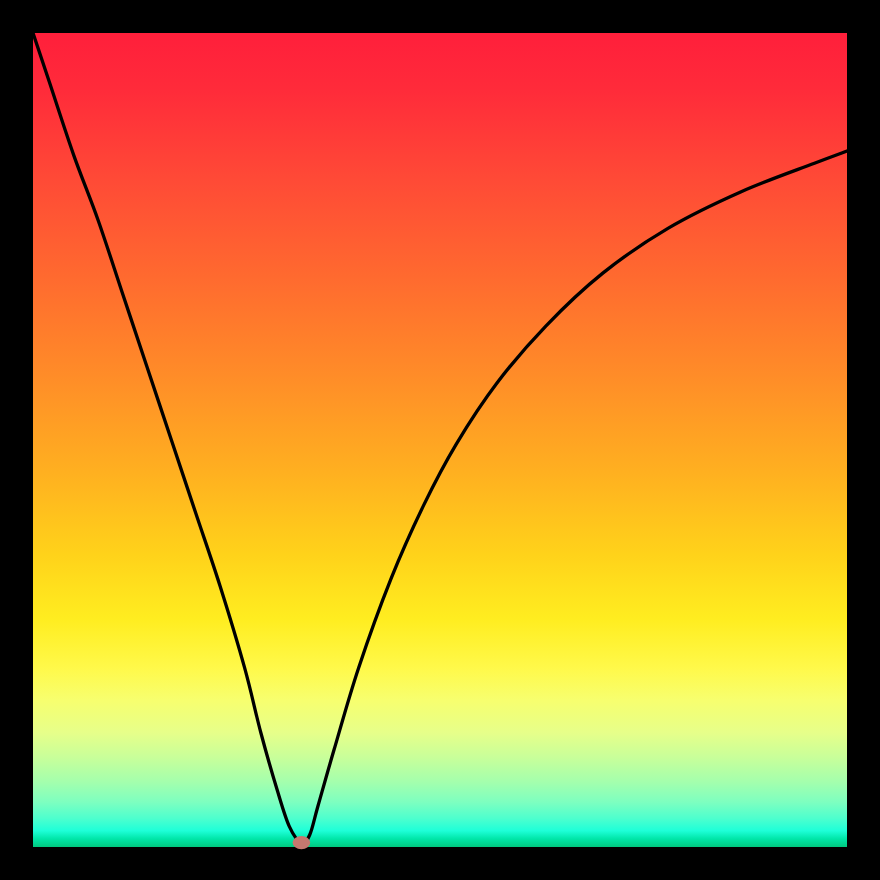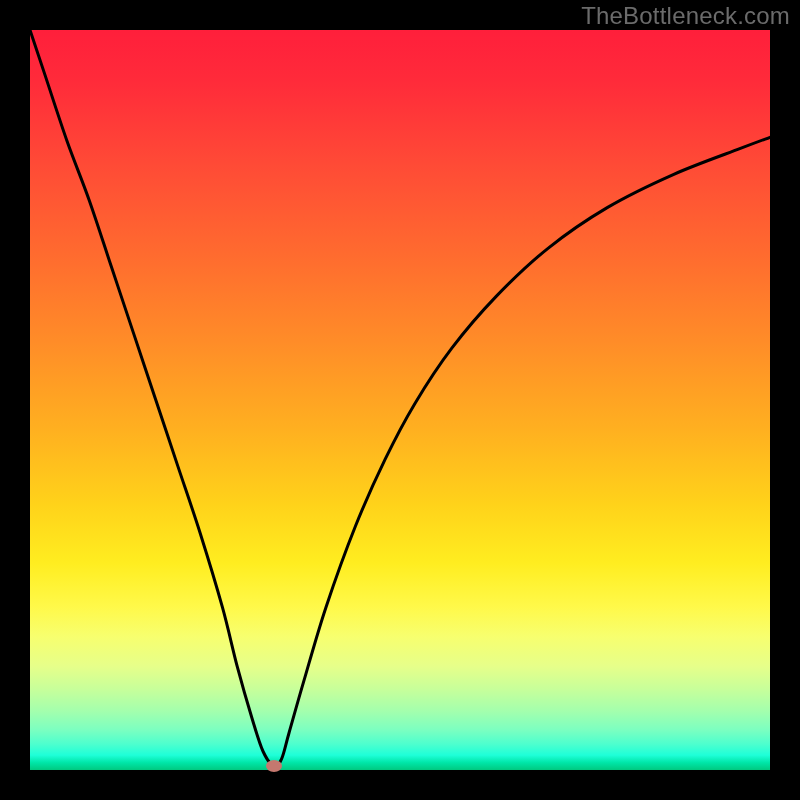--- a/index.html
+++ b/index.html
@@ -74,21 +74,20 @@
     height: 12px;
     border-radius: 50%;
     background: #c5786f;
     transform: translate(-50%, -50%);
   }
 </style>
 </head>
 <body>
 
 <div class="frame">
-  <div class="watermark">TheBottleneck.com</div>
   <div class="plot">
     <div class="heat"></div>
     <svg class="curve" viewBox="0 0 740 740" preserveAspectRatio="none">
       <path fill="none" stroke="#000" stroke-width="3" stroke-linejoin="round" stroke-linecap="round" d="M0,0 C2.466666666666667,7.4000000000000155 8.633333333333333,25.90000000000009 14.8,44.40000000000009 C20.96666666666667,62.90000000000009 29.599999999999998,90.03333333333336 37,111 C44.4,131.96666666666664 51.800000000000004,149.23333333333326 59.2,170.19999999999993 C66.60000000000001,191.1666666666666 74,214.59999999999994 81.4,236.79999999999995 C88.80000000000001,259 96.2,281.20000000000005 103.60000000000001,303.40000000000003 C111.00000000000001,325.6 118.4,347.8 125.80000000000001,370 C133.20000000000002,392.2 140.6,414.40000000000003 148,436.6 C155.4,458.8 162.8,479.76666666666665 170.20000000000002,503.2 C177.60000000000002,526.6333333333333 186.23333333333335,555 192.4,577.2 C198.56666666666666,599.4000000000001 202.26666666666668,617.9 207.20000000000002,636.4 C212.13333333333335,654.9 217.68333333333334,674.0166666666667 222,688.2 C226.31666666666666,702.3833333333334 229.39999999999998,713.4833333333333 233.1,721.5 C236.8,729.5166666666667 241.11666666666667,735.0666666666666 244.20000000000002,736.3 C247.28333333333336,737.5333333333333 249.13333333333335,734.4499999999999 251.60000000000002,728.9 C254.0666666666667,723.35 255.3,715.95 259,703 C262.7,690.05 267.6333333333333,672.1666666666667 273.8,651.2 C279.9666666666667,630.2333333333333 287.3666666666667,603.1 296,577.2 C304.6333333333333,551.3000000000001 315.73333333333335,520.4666666666666 325.6,495.79999999999995 C335.4666666666667,471.13333333333327 345.3333333333333,449.54999999999995 355.2,429.2 C365.06666666666666,408.85 373.70000000000005,392.2 384.8,373.7 C395.9,355.2 408.2333333333333,336.08333333333337 421.79999999999995,318.20000000000005 C435.3666666666666,300.3166666666667 450.16666666666663,283.04999999999995 466.2,266.4 C482.23333333333335,249.74999999999997 499.5,233.10000000000005 518,218.30000000000007 C536.5,203.50000000000009 556.2333333333333,189.93333333333337 577.2,177.60000000000002 C598.1666666666667,165.26666666666668 621.5999999999999,154.16666666666663 643.8,144.29999999999995 C666,134.43333333333328 694.3666666666667,124.56666666666662 710.4,118.39999999999998 C726.4333333333333,112.23333333333333 735.0666666666666,109.15000000000005 740,107.30000000000007"></path>
     </svg>
     <div class="min-dot" style="left: 244.2px; top: 736.3px; background: rgb(197, 120, 111);"></div>
   </div>
 </div>
 
 </body></html>

